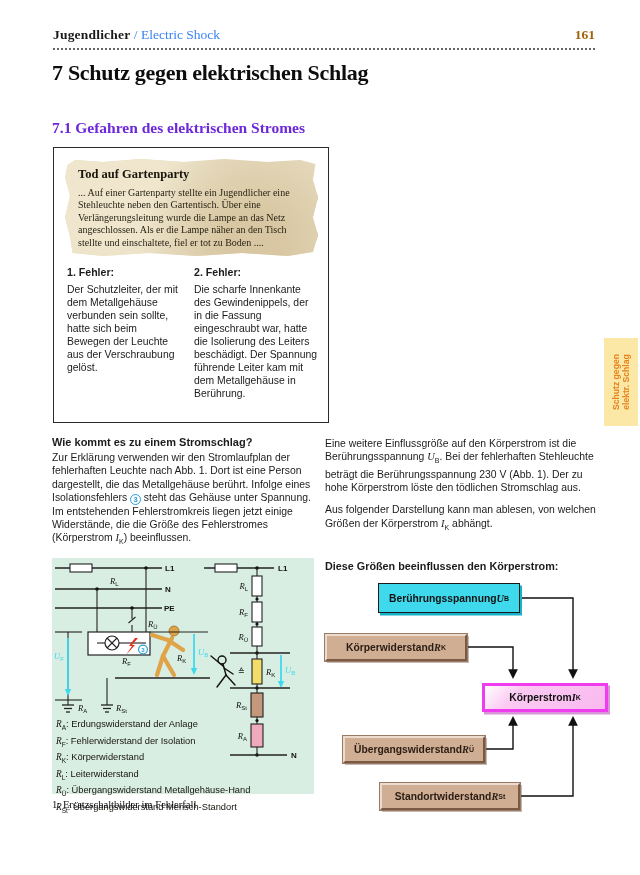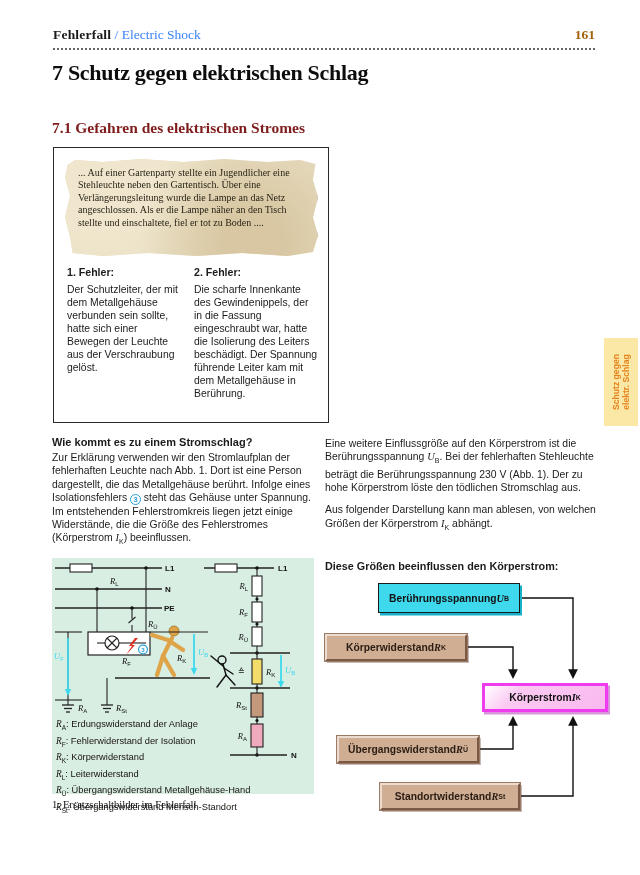--- a/index.html
+++ b/index.html
@@ -10,21 +10,21 @@
   
   .hdr { position:absolute; left:53px; top:27px; width:542px; padding-bottom:5px;
          border-bottom:2px dotted #666; font-family:"Liberation Serif",serif; font-size:13.5px; }
   .hdr .h-left b { font-weight:600; color:#1a1a1a; letter-spacing:.2px;}
   .hdr .h-gray { color:#3b82f6; }
   .hdr .h-num { float:right; font-weight:bold; color:#a16207; }
 
   .title { position:absolute; left:52px; top:60px; font-family:"Liberation Serif",serif;
            font-weight:bold; font-size:22px; letter-spacing:-0.3px; color:#0d0d0d; }
   .section { position:absolute; left:52px; top:119px; font-family:"Liberation Serif",serif;
-             font-weight:bold; font-size:15.5px; color:#7f1d1d; }
+             font-weight:bold; font-size:15.5px; color:#6d28d9; }
 
   
   .storybox { position:absolute; left:53px; top:147px; width:276px; height:276px;
               border:1.6px solid #2a2a2a; background:#fff; }
   .parchment { position:absolute; left:11px; top:10px; width:253px; height:99px;
                background: radial-gradient(circle at 75% 85%, #d8c7a2 0 14%, rgba(0,0,0,0) 55%),
                            radial-gradient(circle at 15% 20%, #efe6cd 0 25%, rgba(0,0,0,0) 60%),
                            #e7dcc0;
                box-shadow: 3px 3px 2px rgba(70,60,35,.5);
                clip-path: polygon(1% 7%, 4% 2%, 15% 4%, 30% 1%, 47% 4%, 63% 1%, 80% 4%, 93% 2%,
@@ -93,35 +93,36 @@
   .fc-mag { background:linear-gradient(135deg,#ffffff 0%, #fbc9f2 28%, #f9b9ef 100%);
             border:3px solid var(--box_magenta_border,#ee3cee);
             box-shadow:2px 2.5px 0 rgba(170,20,170,.45); }
   .fc-lines { position:absolute; left:0; top:0; }
 </style>
 </head>
 <body>
 
 <div class="hdr">
   <span class="h-num">161</span>
-  <span class="h-left"><b>Fehlerfall</b>
+  <span class="h-left"><b>Jugendlicher</b>
   <span class="h-gray">/ Electric Shock</span></span>
 </div>
 
 <h1 class="title">7 Schutz gegen elektrischen Schlag</h1>
 <h2 class="section">7.1  Gefahren des elektrischen Stromes</h2>
 
 <div class="storybox">
   <div class="parchment">
+    <div class="parch-title">Tod auf Gartenparty</div>
     <div class="parch-text">... Auf einer Gartenparty stellte ein Jugendlicher eine Stehleuchte neben den Gartentisch. Über eine Verlängerungsleitung wurde die Lampe an das Netz angeschlossen. Als er die Lampe näher an den Tisch stellte und einschaltete, fiel er tot zu Boden ....</div>
   </div>
   <div class="fehler-row">
     <div class="fehler-col1">
       <div class="fehler-title">1. Fehler:</div>
-      <div class="fehler-text">Der Schutzleiter, der mit dem Metallgehäuse verbunden sein sollte, hatte sich einer Bewegen der Leuchte aus der Verschraubung gelöst.</div>
+      <div class="fehler-text">Der Schutzleiter, der mit dem Metallgehäuse verbunden sein sollte, hatte sich beim Bewegen der Leuchte aus der Verschraubung gelöst.</div>
     </div>
     <div class="fehler-col2">
       <div class="fehler-title">2. Fehler:</div>
       <div class="fehler-text">Die scharfe Innenkante des Gewindenippels, der in die Fassung eingeschraubt war, hatte die Isolierung des Leiters beschädigt. Der Spannung führende Leiter kam mit dem Metallgehäuse in Berührung.</div>
     </div>
   </div>
 </div>
 
 <div class="sidetab">
   <div class="sidetab-inner">
@@ -298,15 +299,15 @@
     </defs>
     <polyline points="195,38 248,38 248,117" fill="none" stroke="#111" stroke-width="1.4" marker-end="url(#arr)"></polyline>
     <polyline points="142,87 188,87 188,117" fill="none" stroke="#111" stroke-width="1.4" marker-end="url(#arr)"></polyline>
     <polyline points="142,189 188,189 188,158" fill="none" stroke="#111" stroke-width="1.4" marker-end="url(#arr)"></polyline>
     <polyline points="195,236 248,236 248,158" fill="none" stroke="#111" stroke-width="1.4" marker-end="url(#arr)"></polyline>
   </svg>
 
   <div class="fc-box fc-cyan rich" style="left:53px; top:23px; width:142px; height:30px;">Berührungsspannung <i>U</i><sub>B</sub></div>
   <div class="fc-box fc-tan rich" style="left:0px; top:74px; width:142px; height:27px;">Körperwiderstand <i>R</i><sub>K</sub></div>
   <div class="fc-box fc-mag rich" style="left:157px; top:123px; width:126px; height:29px;">Körperstrom <i>I</i><sub>K</sub></div>
-  <div class="fc-box fc-tan rich" style="left:12px; top:176px; width:142px; height:27px;">Übergangswiderstand <i>R</i><sub>Ü</sub></div>
+  <div class="fc-box fc-tan rich" style="left:18px; top:176px; width:142px; height:27px;">Übergangswiderstand <i>R</i><sub>Ü</sub></div>
   <div class="fc-box fc-tan rich" style="left:55px; top:223px; width:140px; height:27px;">Standortwiderstand <i>R</i><sub>St</sub></div>
 </div>
 
 </body></html>

